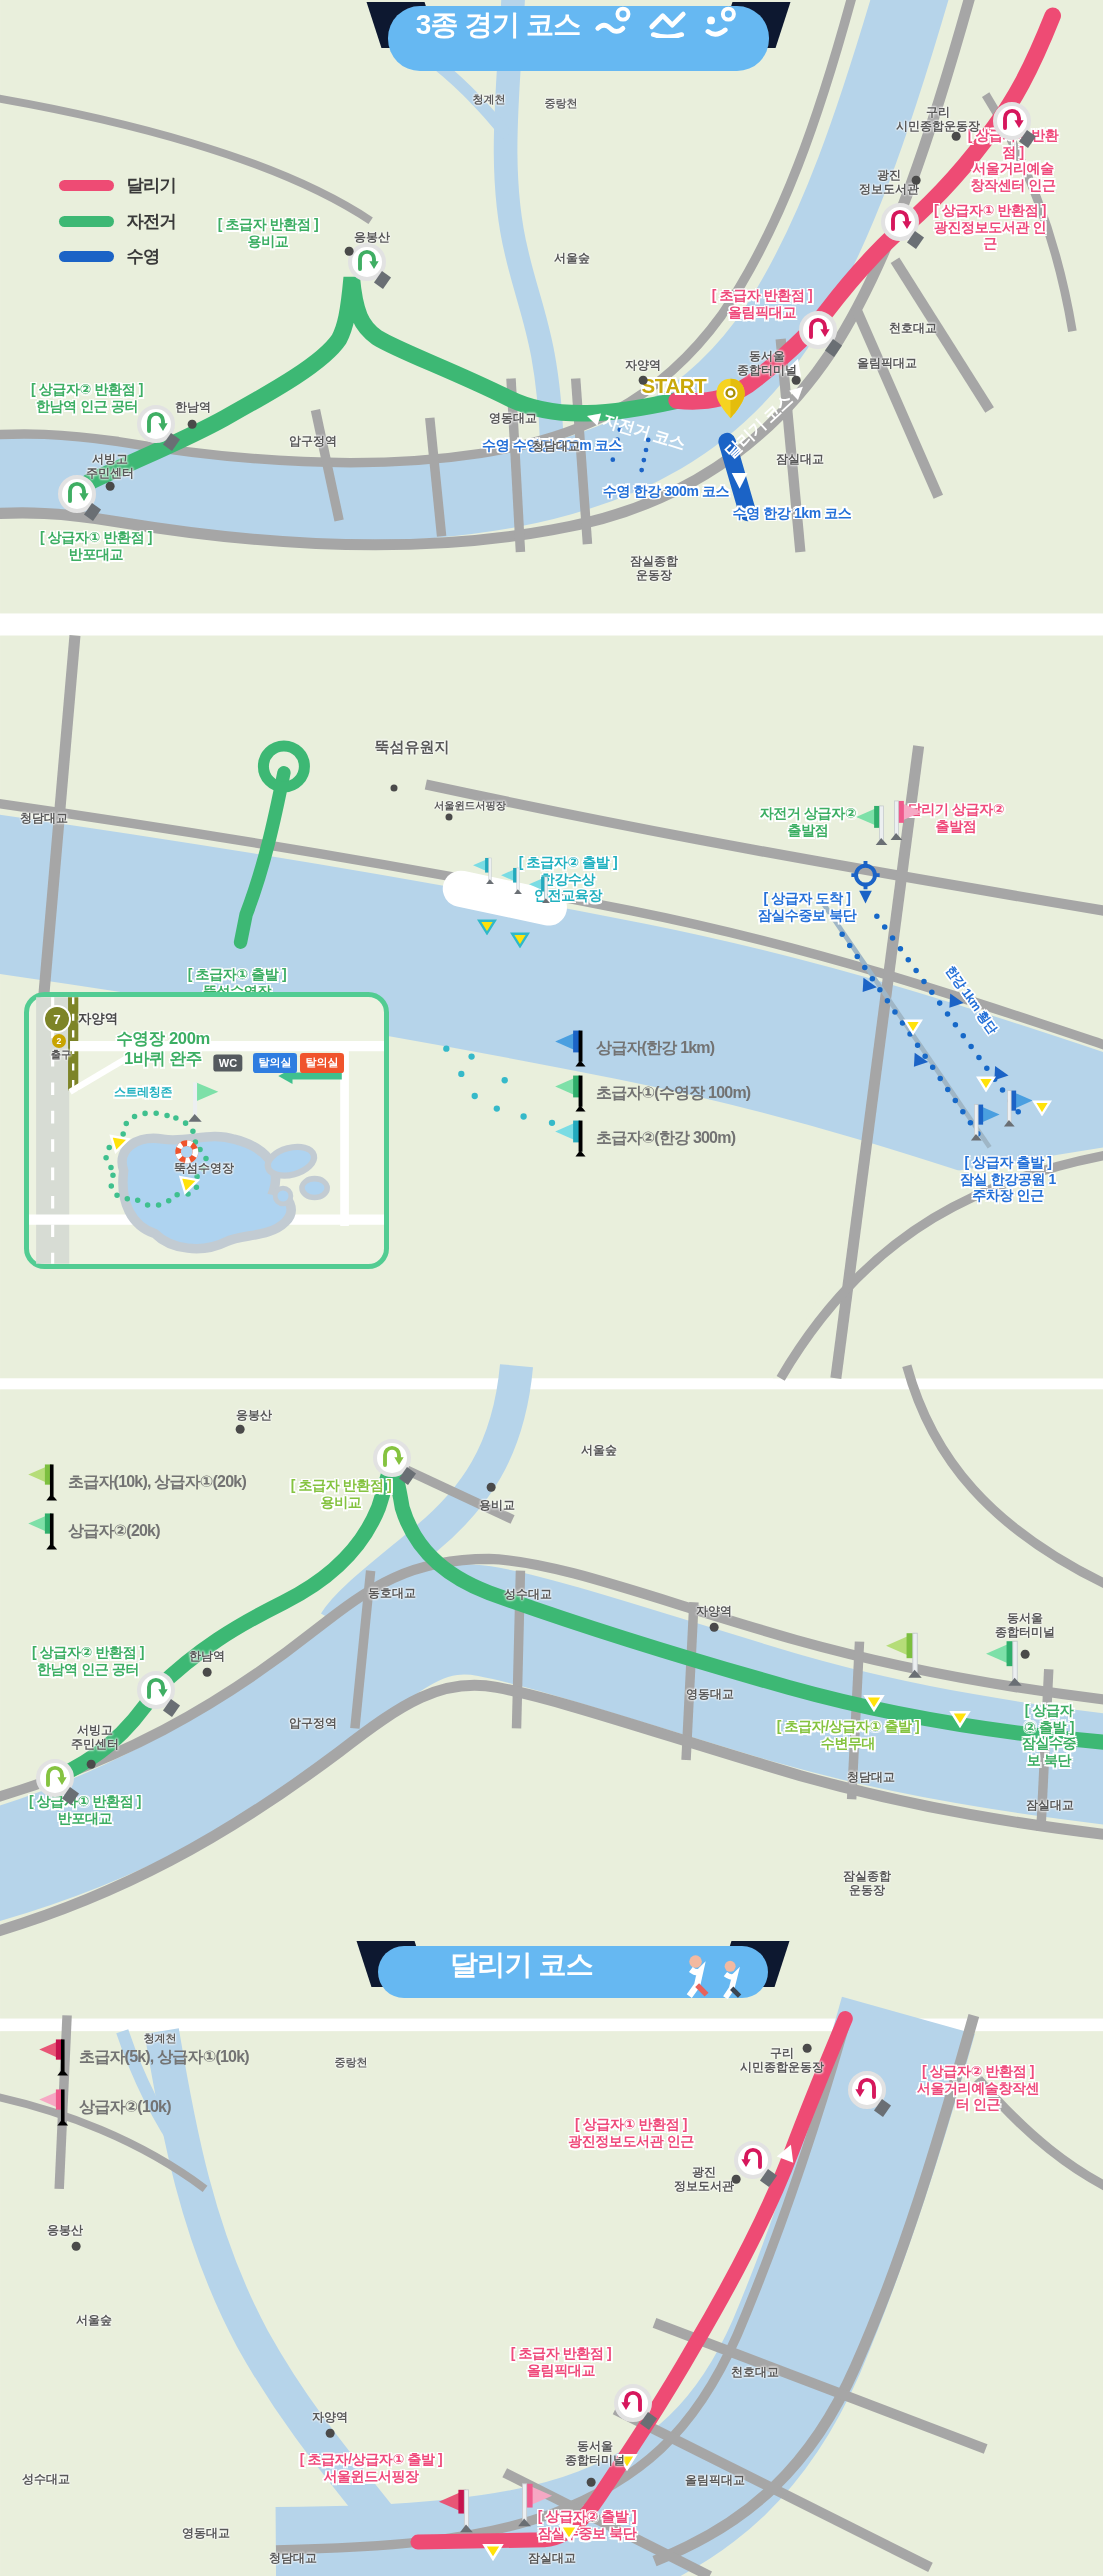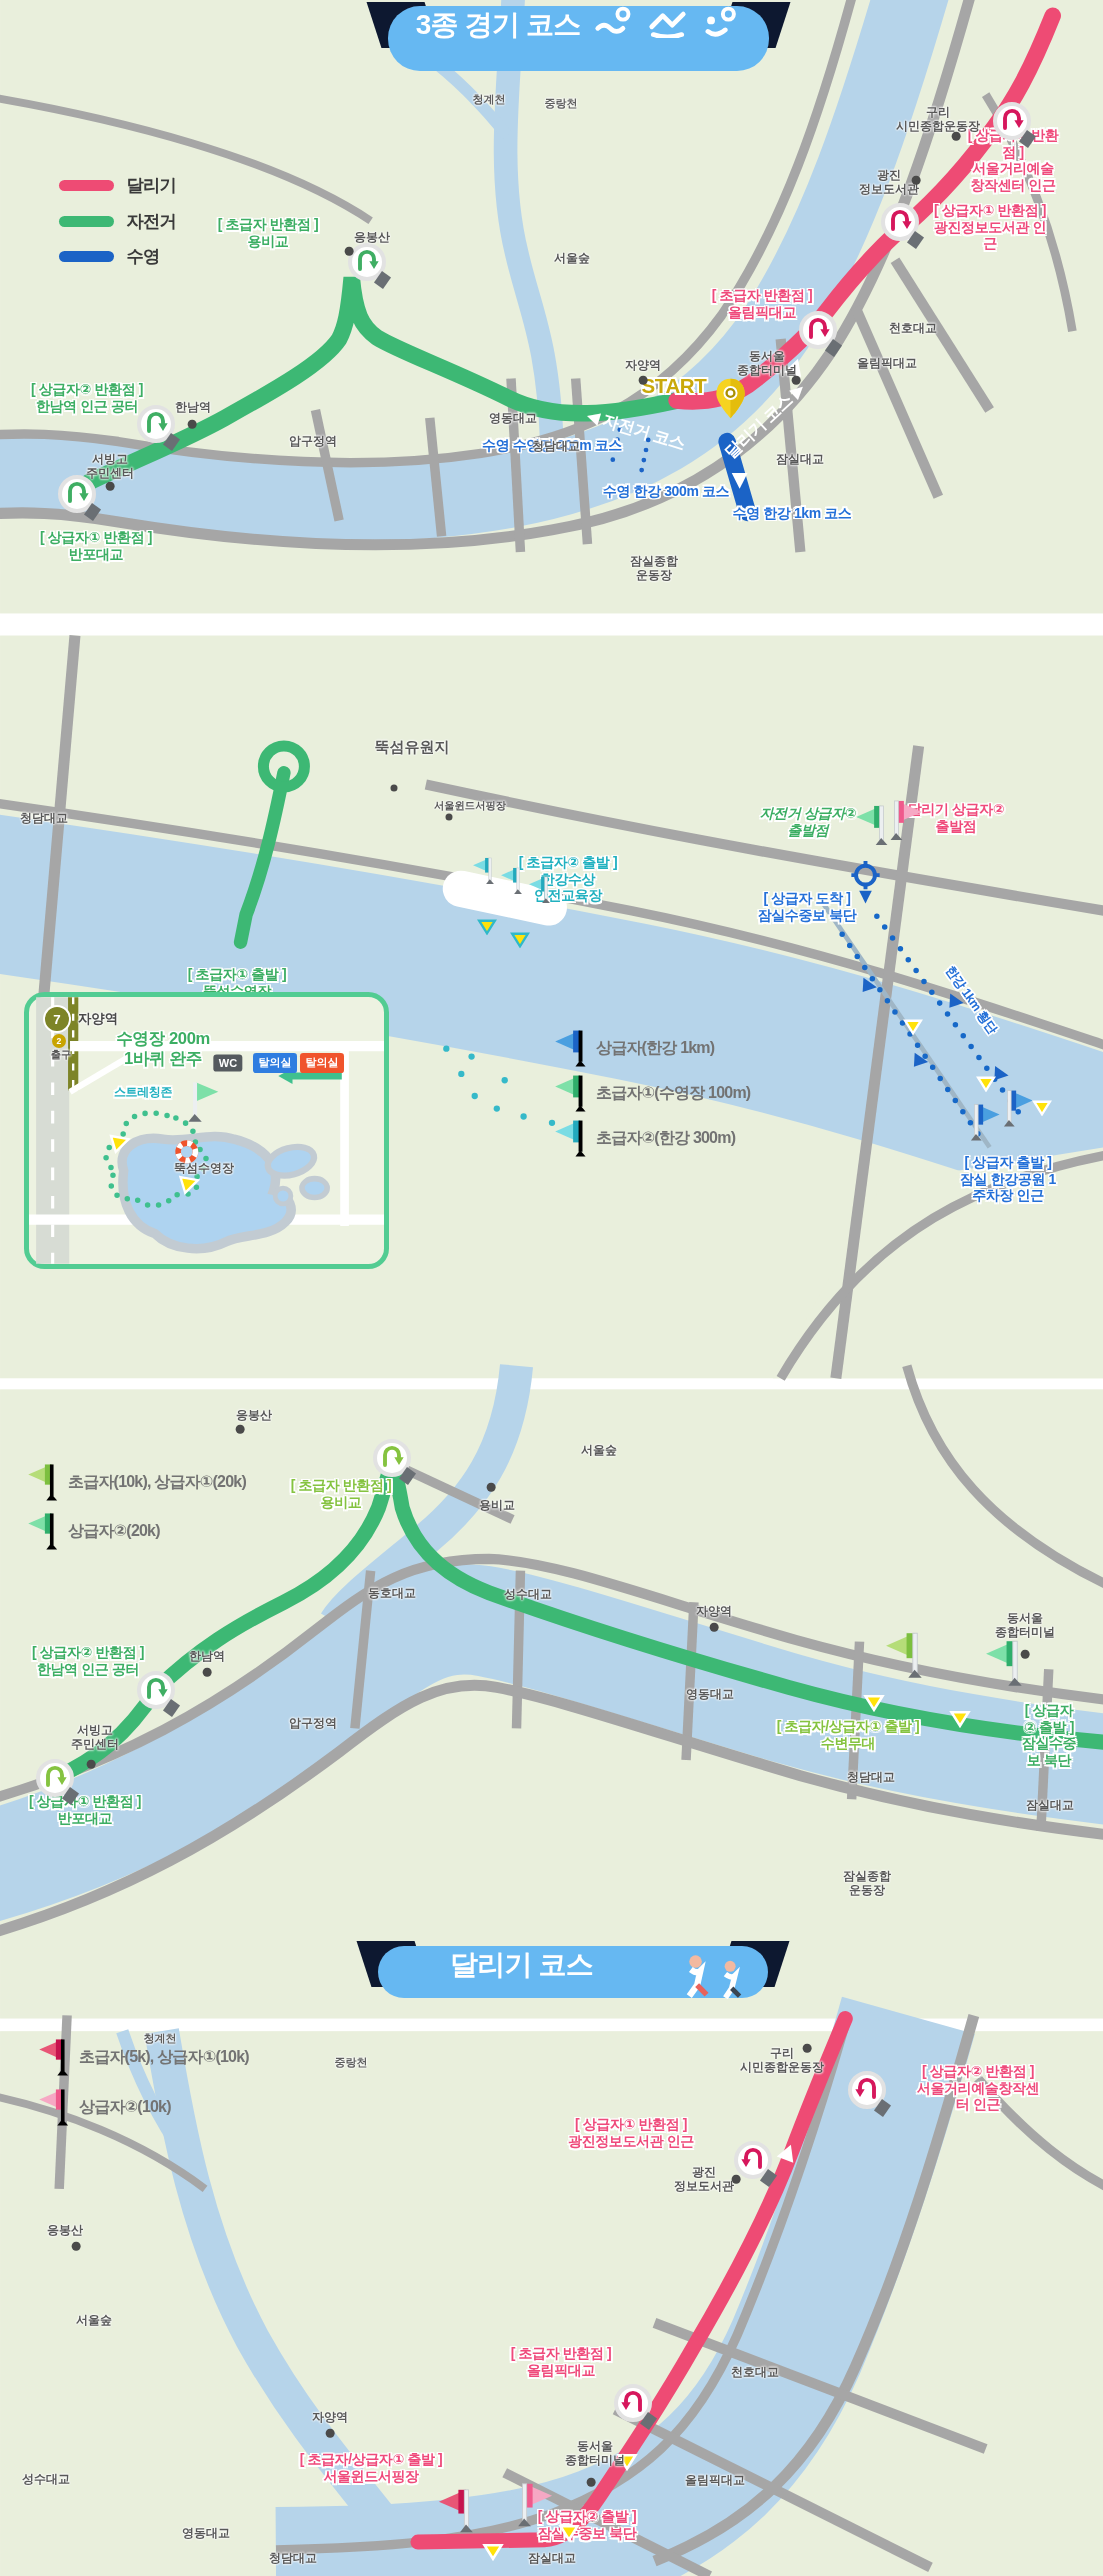--- a/index.html
+++ b/index.html
@@ -329,21 +329,21 @@
 <div class="place" style="left:643px;top:366px;">자양역</div>
     <div class="dot" style="left:643px;top:380px;"></div>
 <div class="place" style="left:654px;top:569px;">잠실종합
 운동장</div>
 <div class="place stream" style="left:489px;top:99px;">청계천</div>
 <div class="place stream" style="left:561px;top:103px;">중랑천</div>
 
 
 <div class="lbl c-green" style="left:237px;top:983px;">[ 초급자① 출발 ]
 뚝섬수영장</div>
-<div class="lbl c-green" style="left:808px;top:822px;font-style:italic;">자전거 상급자②
+<div class="lbl c-green" style="left:808px;top:822px;">자전거 상급자②
 출발점</div>
 <div class="lbl c-pink" style="left:956px;top:818px;">달리기 상급자②
 출발점</div>
 <div class="lbl c-blue" style="left:807px;top:907px;">[ 상급자 도착 ]
 잠실수중보 북단</div>
 <div class="lbl c-teal" style="left:568px;top:879px;">[ 초급자② 출발 ]
 한강수상
 안전교육장</div>
 <div class="lbl c-blue rot" style="left:971px;top:1000px;transform:translate(-50%,-50%) rotate(55deg);font-size:12.6px;">한강 1km 횡단</div>
 <div class="lbl c-blue" style="left:1008px;top:1179px;">[ 상급자 출발 ]

